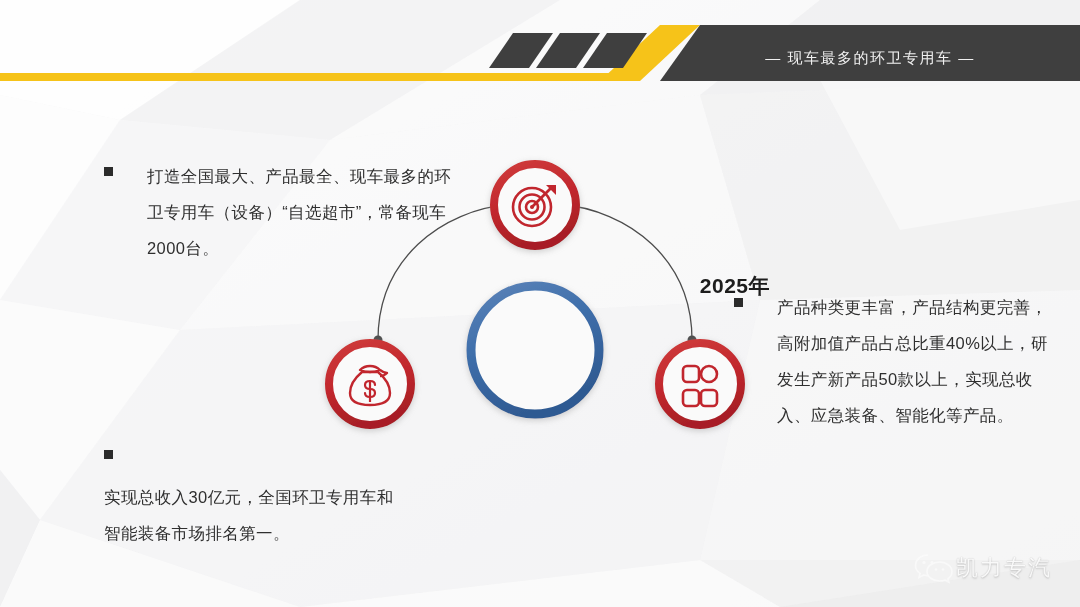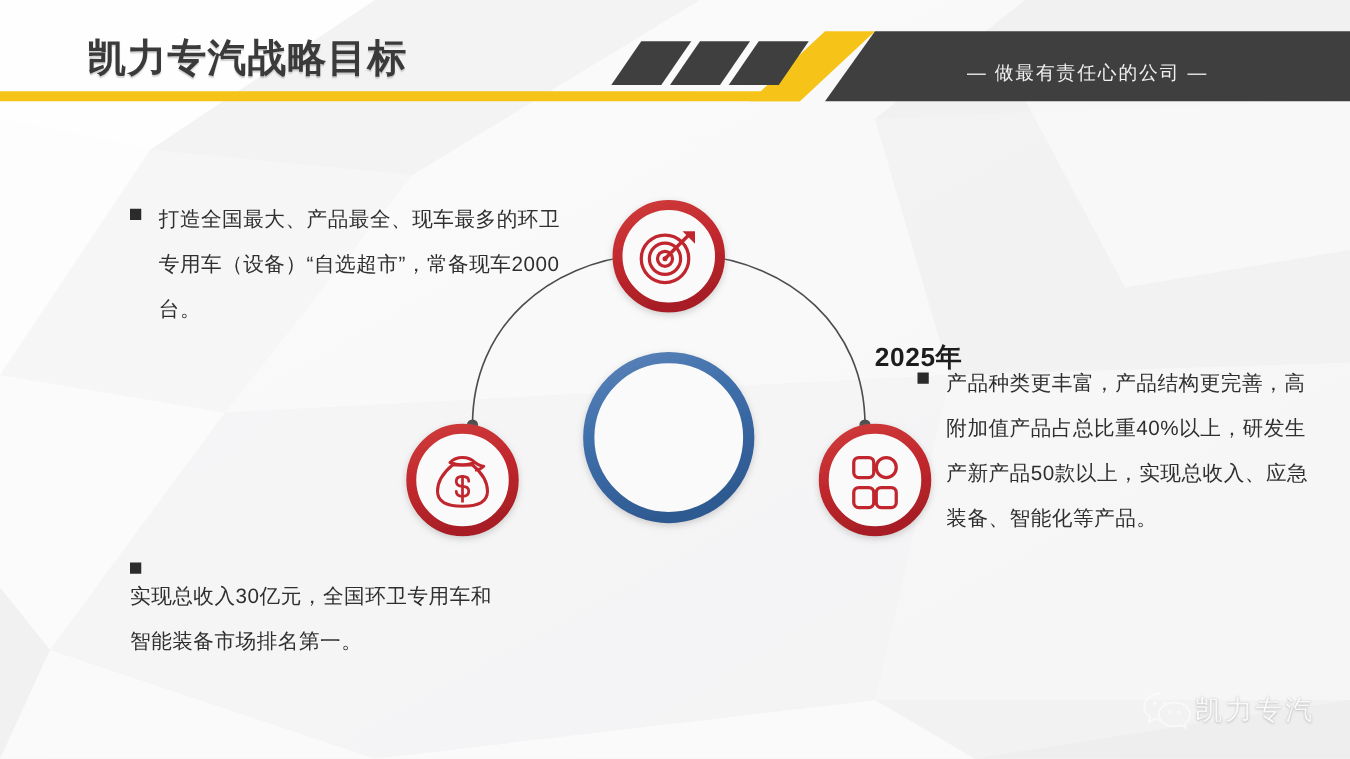--- a/index.html
+++ b/index.html
@@ -61,20 +61,21 @@
     white-space: nowrap;
     z-index: 7;
   }
 
   
   .bullet {
     position: absolute;
     display: flex;
     align-items: flex-start;
     z-index: 6;
+    gap: 20px;
   }
   .bullet-marker {
     width: 9px;
     height: 9px;
     background: #2b2b2b;
     margin-top: 9px;
     margin-right: 14px;
     flex: 0 0 auto;
   }
   .bullet-text {
@@ -171,23 +172,22 @@
 
       <polygon points="600,81 660,25 700,25 640,81" fill="#f6c319"></polygon>
 
       <polygon points="489,68 513,33 553,33 529,68" fill="#3f3f3f"></polygon>
       <polygon points="536,68 560,33 600,33 576,68" fill="#3f3f3f"></polygon>
       <polygon points="583,68 607,33 647,33 623,68" fill="#3f3f3f"></polygon>
 
       <polygon points="660,81 700,25 1080,25 1080,81" fill="#3f3f3f"></polygon>
     </svg>
 
-    <div class="title">凯力专汽战略目标</div>
-
-    <div class="slogan">— 做最有责任心的公司 —</div>
+
+    <div class="slogan">— 现车最多的环卫专用车 —</div>
   </div>
 
   <div class="bullet" id="bullet-top-left">
     <div class="bullet-marker"></div>
     <div class="bullet-text">打造全国最大、产品最全、现车最多的环卫专用车（设备）“自选超市”，常备现车2000台。</div>
   </div>
 
   <div class="bullet" id="bullet-bottom-left">
     <div class="bullet-marker"></div>
     <div class="bullet-text">实现总收入30亿元，全国环卫专用车和智能装备市场排名第一。</div>

